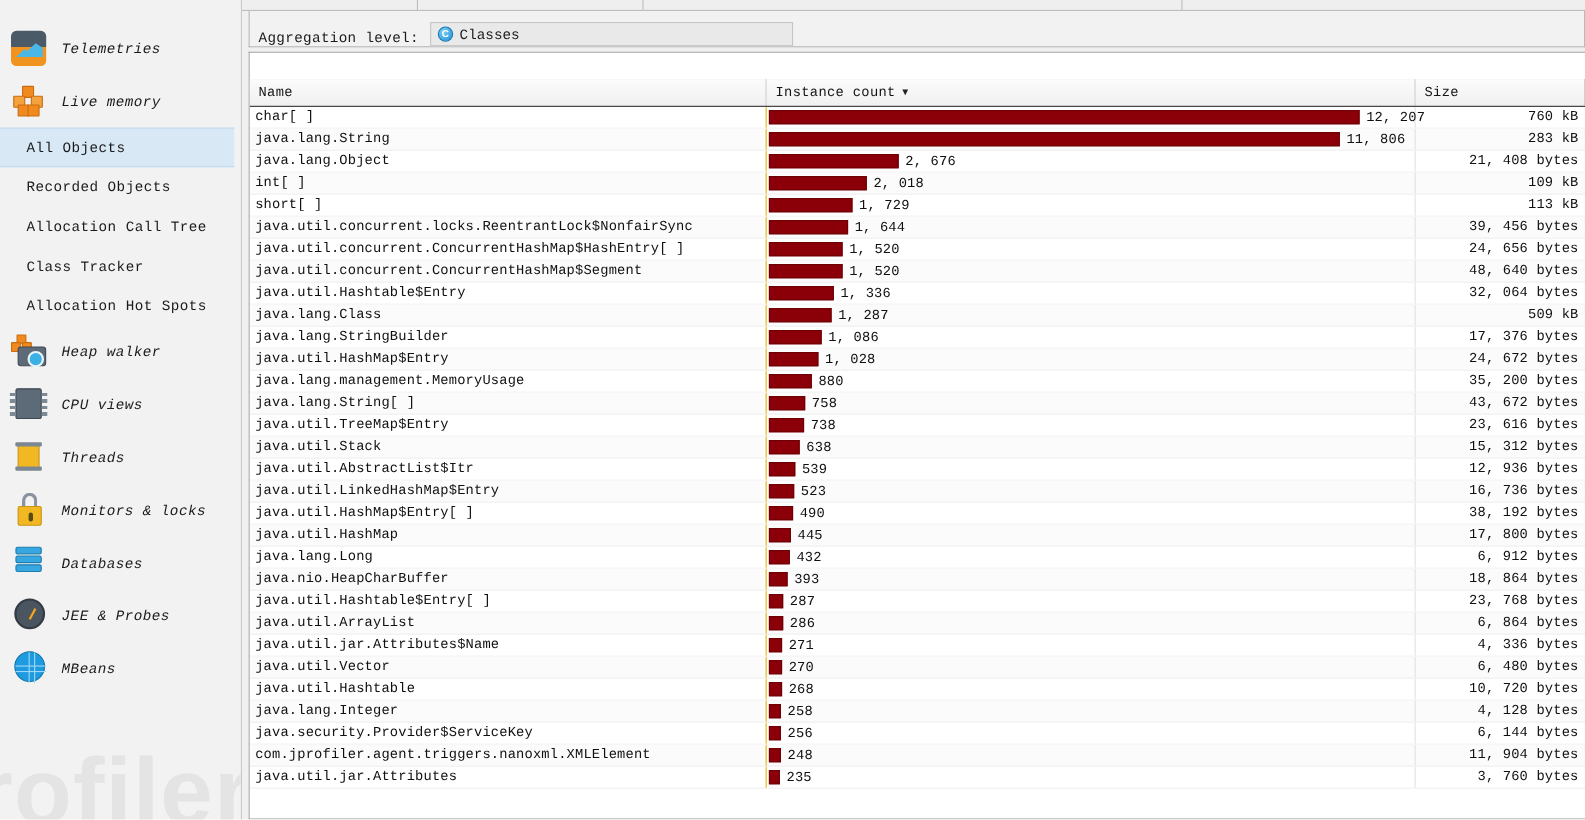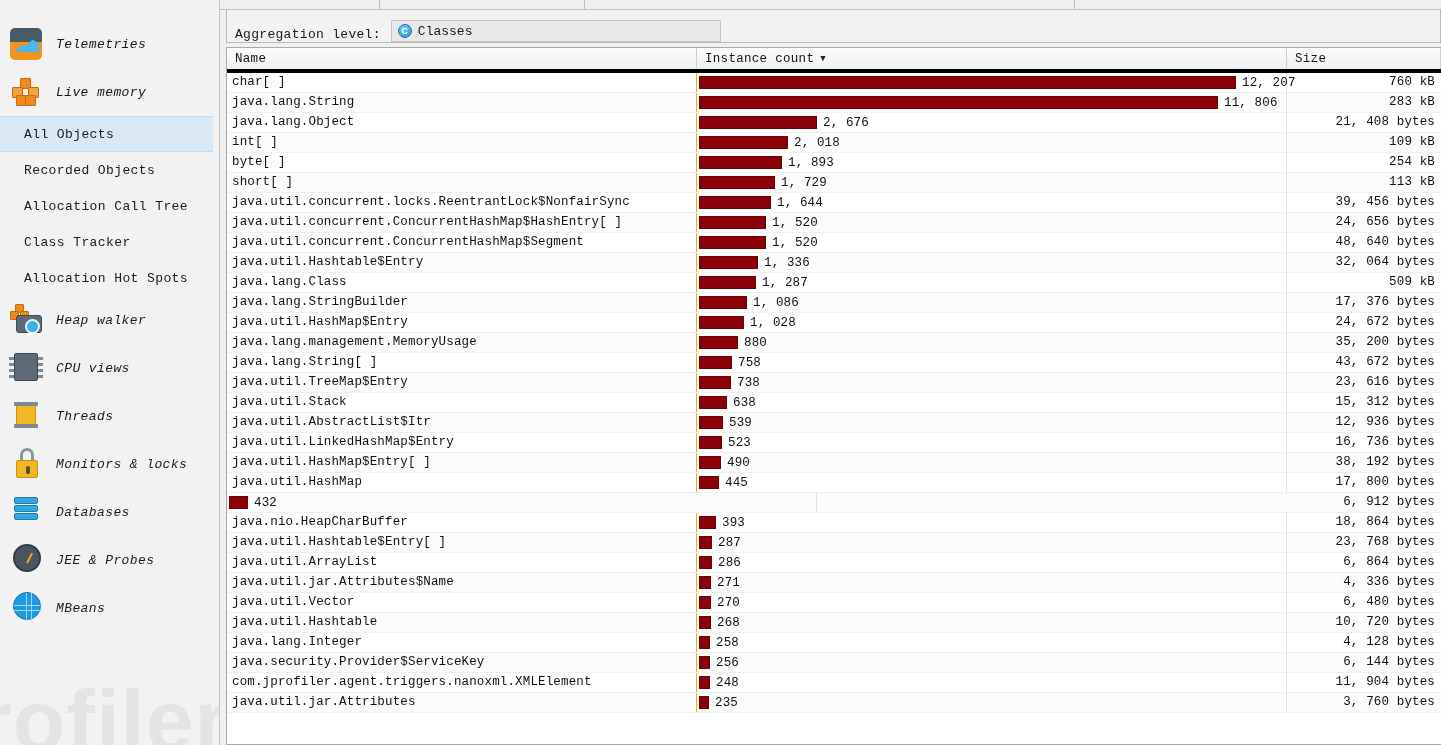--- a/index.html
+++ b/index.html
@@ -214,21 +214,22 @@
     background: #ffffff;
     overflow: hidden;
     display: flex;
     flex-direction: column;
   }
   .thead {
     display: flex;
     height: 25px;
     flex: 0 0 25px;
     background: #e5e5e5;
-    border-bottom: 4px solid #000000;
+    border-bottom: 1px solid #000000;
+    margin-top: 24px;
   }
   .th {
     font-size: 12.5px;
     font-family: "Liberation Mono", monospace;
     color: #151515;
     display: flex;
     align-items: center;
     padding-left: 8px;
     border-right: 1px solid #cfcfcf;
     letter-spacing: 0.3px;
@@ -462,28 +463,20 @@
           </div>
           <div class="row">
             <div class="cell-name">int[ ]</div>
             <div class="cell-count">
               <div class="bar" style="width: 89px; background: rgb(139, 0, 8);"></div>
               <span class="count-val">2, 018</span>
             </div>
             <div class="cell-size">109 kB</div>
           </div>
           <div class="row">
-            <div class="cell-name">byte[ ]</div>
-            <div class="cell-count">
-              <div class="bar" style="width: 83px; background: rgb(139, 0, 8);"></div>
-              <span class="count-val">1, 893</span>
-            </div>
-            <div class="cell-size">254 kB</div>
-          </div>
-          <div class="row">
             <div class="cell-name">short[ ]</div>
             <div class="cell-count">
               <div class="bar" style="width: 76px; background: rgb(139, 0, 8);"></div>
               <span class="count-val">1, 729</span>
             </div>
             <div class="cell-size">113 kB</div>
           </div>
           <div class="row">
             <div class="cell-name">java.util.concurrent.locks.ReentrantLock$NonfairSync</div>
             <div class="cell-count">
@@ -598,20 +591,21 @@
           </div>
           <div class="row">
             <div class="cell-name">java.util.HashMap</div>
             <div class="cell-count">
               <div class="bar" style="width: 20px; background: rgb(139, 0, 8);"></div>
               <span class="count-val">445</span>
             </div>
             <div class="cell-size">17, 800 bytes</div>
           </div>
           <div class="row">
+            <div class="cell-name">java.lang.Long</div>
             <div class="cell-count">
               <div class="bar" style="width: 19px; background: rgb(139, 0, 8);"></div>
               <span class="count-val">432</span>
             </div>
             <div class="cell-size">6, 912 bytes</div>
           </div>
           <div class="row">
             <div class="cell-name">java.nio.HeapCharBuffer</div>
             <div class="cell-count">
               <div class="bar" style="width: 17px; background: rgb(139, 0, 8);"></div>

